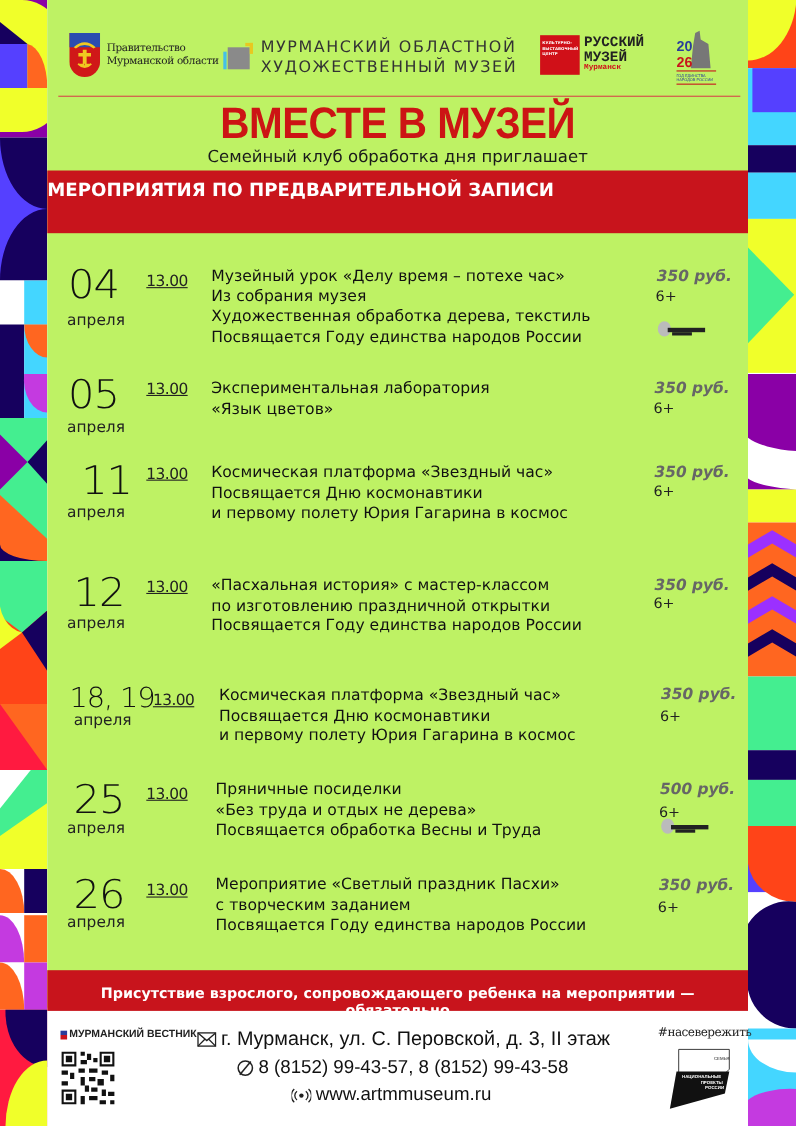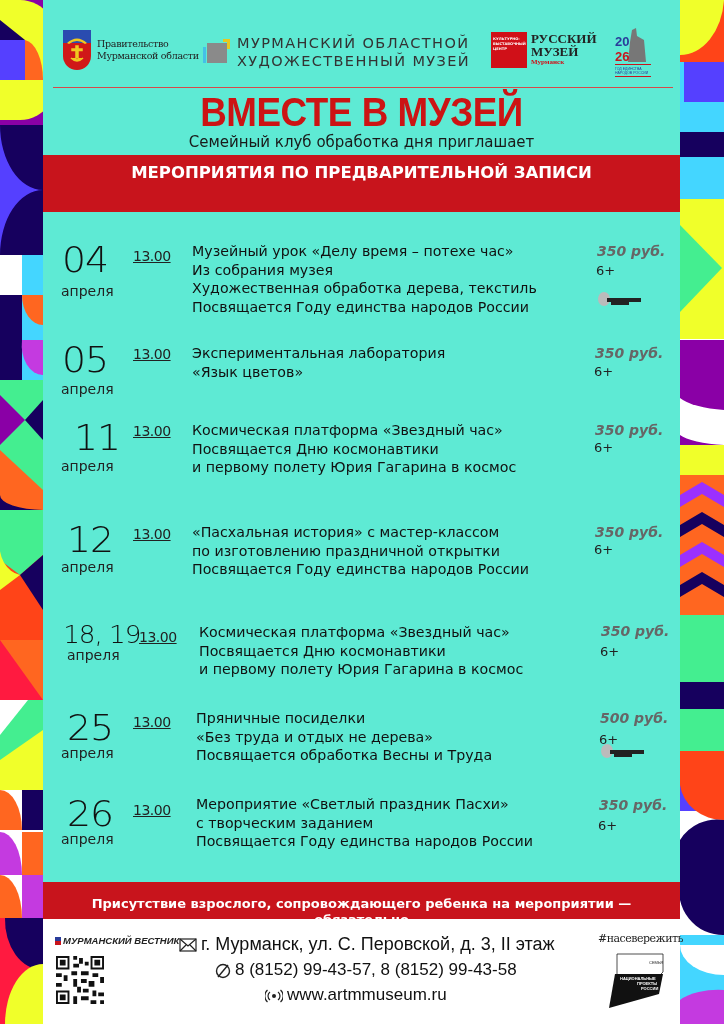--- a/index.html
+++ b/index.html
@@ -5,57 +5,57 @@
   * { margin:0; padding:0; box-sizing:border-box; }
   html, body { width:724px; height:1024px; overflow:hidden; background:#fff; }
   body { position:relative; font-family:"DejaVu Sans", sans-serif; color:#1a1a1a; }
 
   
   .border { position:absolute; top:0; width:44px; height:1024px; overflow:hidden; }
   .border.left { left:0; width:43px; }
   .border.right { right:0; left:680px; width:44px; }
   .border svg { display:block; }
 
-  .page { position:absolute; left:43px; top:0; width:637px; height:916px; background:#5eead4; }
+  .page { position:absolute; left:43px; top:0; width:637px; height:916px; background:#bef264; }
 
   
   .logos { position:absolute; top:26px; left:0; width:637px; height:56px; }
   .logo-gov { position:absolute; left:20px; top:4px; display:flex; align-items:center; }
   .gov-shield { width:28px; height:40px; }
   .gov-text { font-family:"DejaVu Serif", serif; font-size:9.5px; line-height:12px; margin-left:6px; color:#222; letter-spacing:-0.3px; }
   .logo-museum { position:absolute; left:158px; top:8px; display:flex; align-items:center; }
   .museum-mark { width:30px; height:30px; position:relative; }
   .museum-text { font-family:"DejaVu Sans", sans-serif; font-size:14.5px; line-height:18px; margin-left:6px; letter-spacing:1.4px; color:#333; }
   .logo-rm { position:absolute; left:448px; top:6px; display:flex; }
   .rm-box { width:36px; height:36px; background:#d01018; color:#fff; font-size:3.6px; line-height:5px; padding:5px 2px; font-weight:bold; }
-  .rm-text { margin-left:4px; font-family:Liberation Serif, serif; font-weight:bold; font-size:13px; line-height:13px; color:#222; }
+  .rm-text { margin-left:4px; font-family:Liberation Mono, monospace; font-weight:bold; font-size:13px; line-height:13px; color:#222; }
   .rm-sub { font-size:7px; color:#d01018; line-height:9px; }
   .logo-2026 { position:absolute; left:571px; top:0px; width:40px; height:52px; }
   .header-line { position:absolute; top:87px; left:10px; width:620px; height:1px; background:#d64a4a; }
 
   .title { position:absolute; top:90px; left:0; width:637px; text-align:center; font-family:"Liberation Sans", sans-serif; font-weight:bold; font-size:40px; line-height:44px; color:#cc1414; letter-spacing:-0.5px; transform:scaleX(0.92); }
   .subtitle { position:absolute; top:133px; left:0; width:637px; text-align:center; font-size:15px; line-height:18px; color:#1a1a1a; }
 
-  .banner { position:absolute; top:155px; left:0; width:637px; height:57px; background:#c8141c; color:#fff; text-align:center; }
+  .banner { position:absolute; top:155px; left:0; width:637px; height:57px; background:#c8141c; color:#fff; text-align:left; }
   .banner .b1 { font-weight:bold; font-size:16.5px; line-height:20px; padding-top:8px; }
   .banner .b2 { font-weight:bold; font-size:12.8px; line-height:18px; margin-top:5px; }
 
   
   .event { position:absolute; left:0; width:637px; }
   .ev-day { position:absolute; font-family:"DejaVu Sans", sans-serif; font-weight:200; font-size:36px; line-height:40px; color:#111; letter-spacing:-1px; transform:scaleX(1.05); }
   .ev-month { position:absolute; font-size:14px; line-height:16px; color:#222; }
   .ev-time { position:absolute; font-size:14px; line-height:16px; color:#222; letter-spacing:-0.5px;text-decoration:underline; }
   .ev-lines { position:absolute; font-size:14.2px; line-height:18.5px; color:#111; white-space:nowrap; }
   .ev-price { position:absolute; font-weight:bold; font-style:italic; font-size:14px; line-height:16px; color:#666; }
   .ev-age { position:absolute; font-size:13px; line-height:16px; color:#222; }
   .pushkin { position:absolute; width:64px; height:20px; }
 
   .footer-banner { position:absolute; top:882px; left:0; width:637px; height:37px; background:#c8141c; color:#fff; text-align:center; font-weight:bold; font-size:13px; line-height:16px; padding-top:14px; }
 
-  .vestnik { position:absolute; top:935px; left:12px; font-family:"Liberation Sans", sans-serif; font-weight:bold; font-size:9.5px; color:#222; display:flex; align-items:center;font-style:italic; }
+  .vestnik { position:absolute; top:935px; left:12px; font-family:"Liberation Sans", sans-serif; font-weight:bold; font-size:9.5px; color:#222; display:flex; align-items:center; }
   .vestnik .flag { width:6px; height:8px; background:linear-gradient(#2a3c9a 50%, #c8141c 50%); margin-right:2px; }
   .qr { position:absolute; top:956px; left:12px; width:50px; height:48px; }
   .addr { position:absolute; top:932px; left:136px; font-family:"Liberation Sans", sans-serif; font-size:18px; line-height:24px; color:#111; white-space:nowrap; }
   .phone { position:absolute; top:958px; left:172px; font-family:"Liberation Sans", sans-serif; font-size:17px; line-height:24px; color:#111; white-space:nowrap; }
   .web { position:absolute; top:983px; left:222px; font-family:"Liberation Sans", sans-serif; font-size:17px; line-height:24px; color:#111; white-space:nowrap; }
   .icon-inline { display:inline-block; vertical-align:middle; margin-right:4px; }
   .hashtag { position:absolute; top:932px; left:555px; font-family:"DejaVu Serif", serif; font-size:11px; color:#222; letter-spacing:-0.5px; }
   .natproj { position:absolute; top:950px; left:560px; width:62px; height:62px; }
 </style>
 </head>

